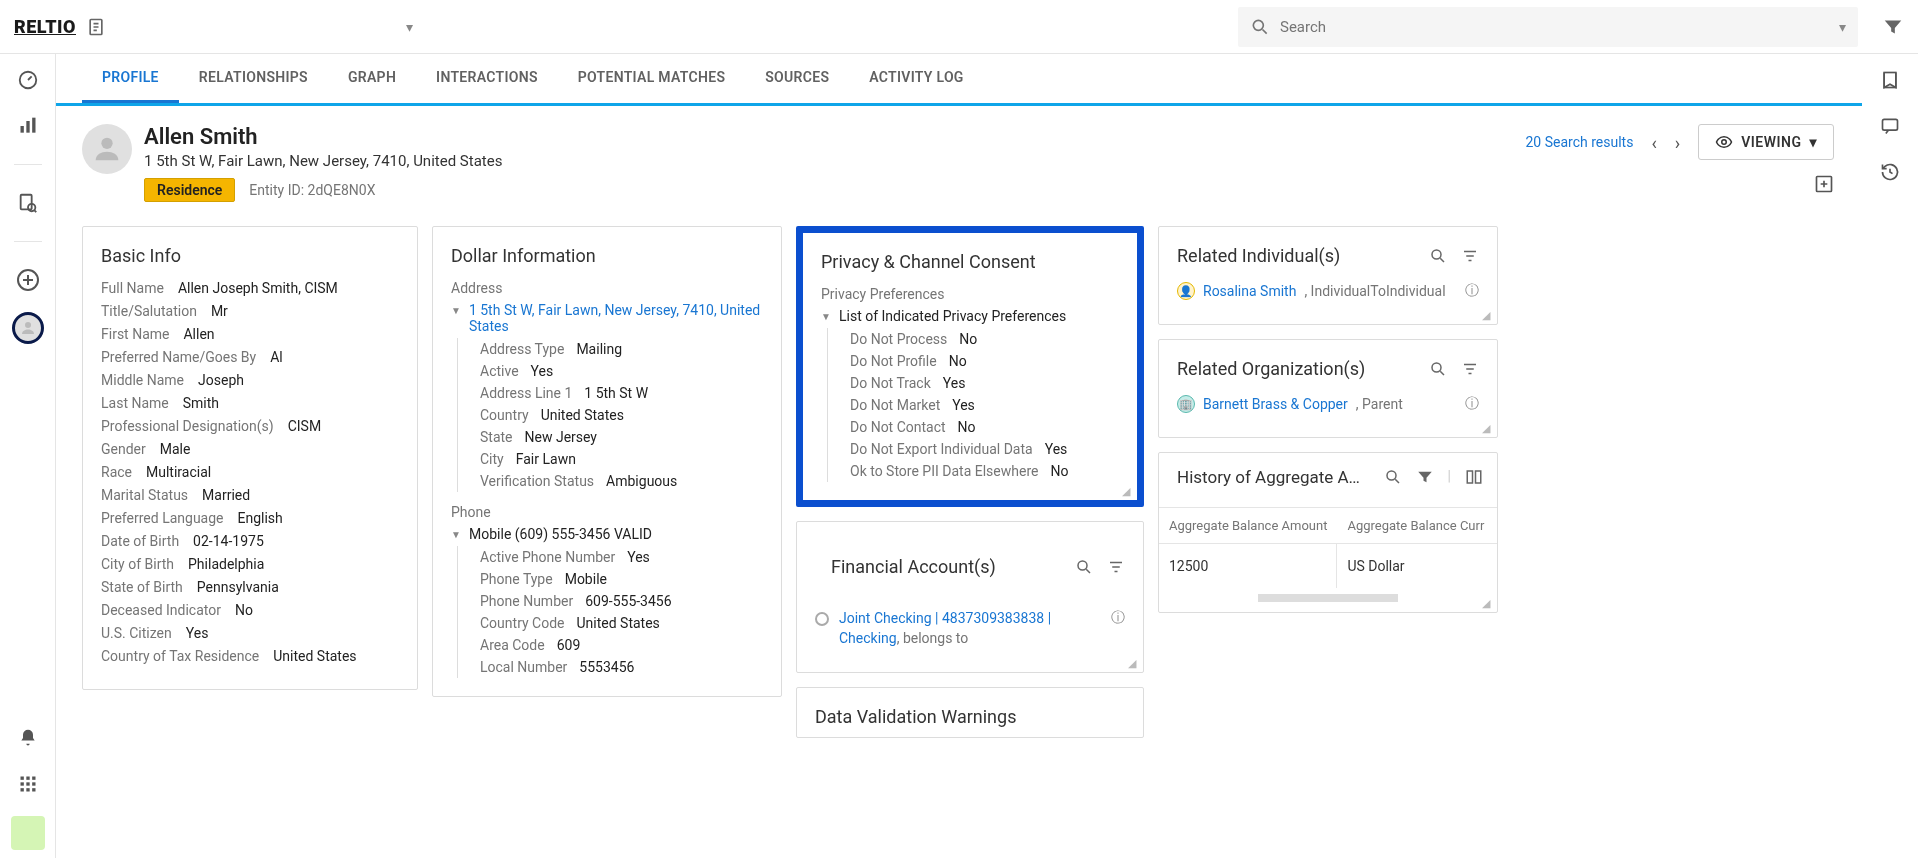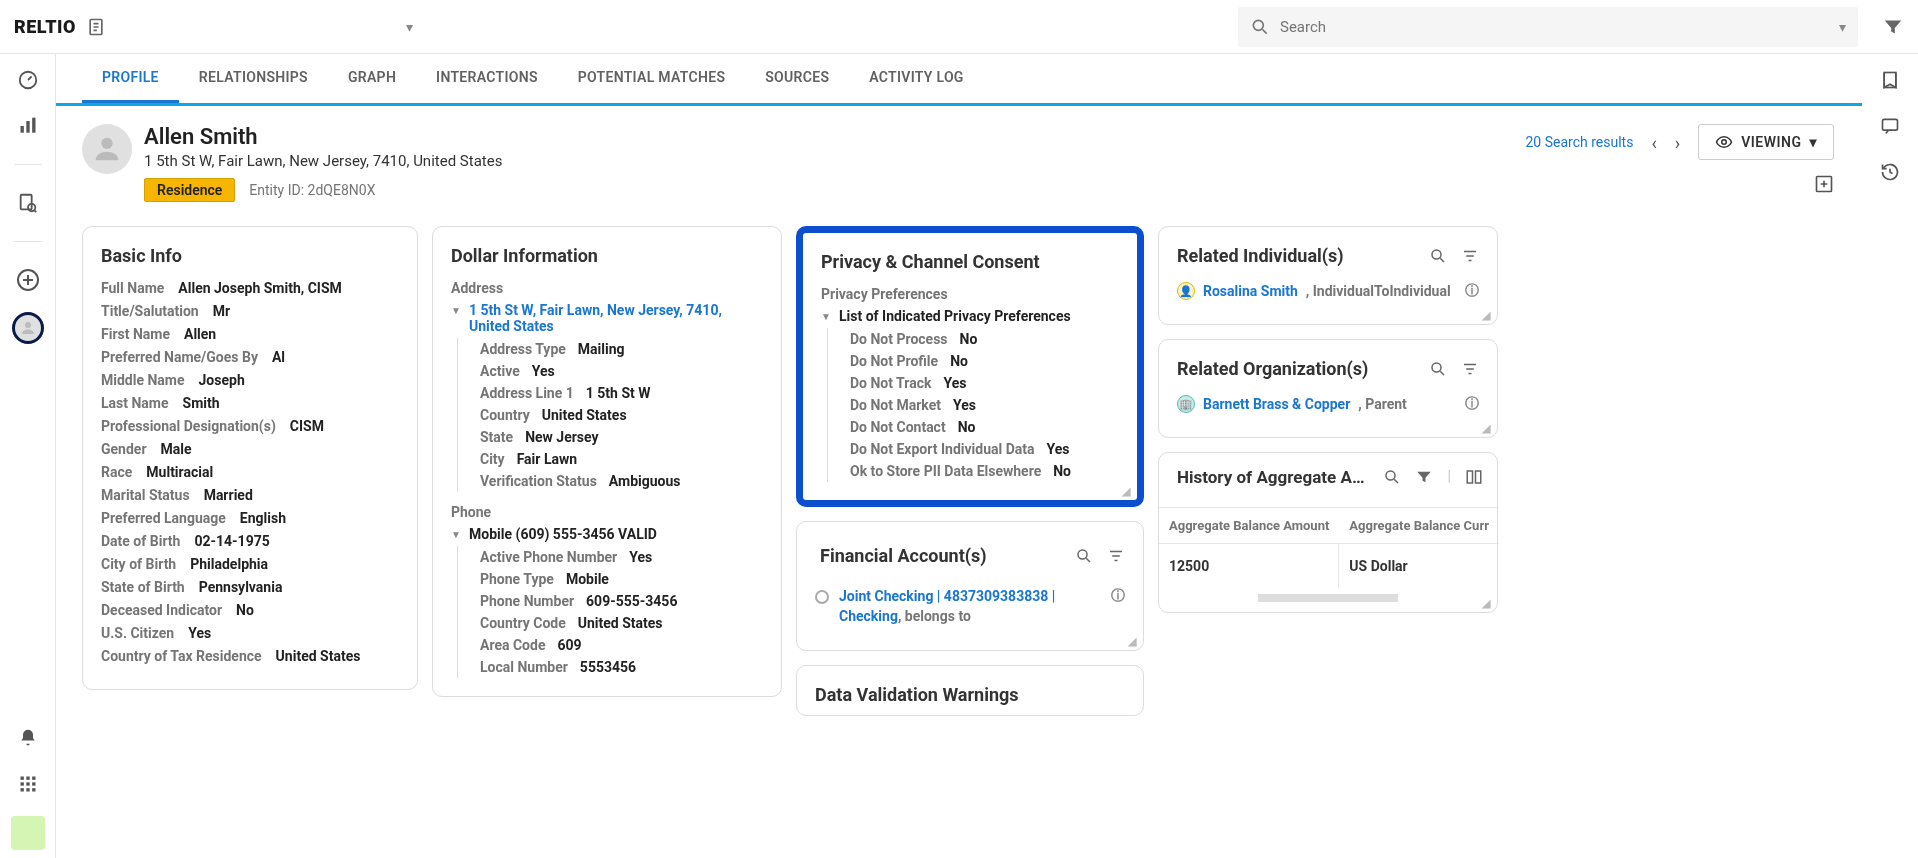--- a/index.html
+++ b/index.html
@@ -1,19 +1,19 @@
 <!DOCTYPE html>
 <html><head>
 <meta charset="utf-8">
 <style>
 * { margin: 0; padding: 0; box-sizing: border-box; font-family: -apple-system, BlinkMacSystemFont, "Segoe UI", Roboto, Arial, sans-serif; }
 body { background: #fff; color: #333; font-size: 14px; overflow-x: hidden; }
 
 .top-bar { display: flex; align-items: center; height: 54px; border-bottom: 1px solid #e5e5e5; padding: 0 14px; gap: 10px; }
-.logo { font-weight: 900; letter-spacing: 0.5px; font-size: 18px; color: #1a1a1a; }
+.logo { font-weight: 900; letter-spacing: 0.5px; font-size: 18px; color: #1a1a1a; text-decoration: underline; }
 .top-icon { color: #666; cursor: pointer; display:flex; align-items:center; justify-content:center; }
 .top-sep { flex: 1; }
 .search-box { display:flex; align-items:center; background:#f5f5f5; border-radius:2px; height:40px; width:620px; padding:0 12px; gap:10px; color:#757575;}
 .search-box input { flex:1; border:none; background:transparent; outline:none; font-size:15px; color:#333; }
 .drop-caret { color:#888; }
 
 .shell { display:flex; height: calc(100vh - 54px); }
 
 .left-rail { width:56px; border-right:1px solid #e5e5e5; display:flex; flex-direction:column; align-items:center; padding-top:12px; gap:18px; }
 .rail-sep { width:28px; height:1px; background:#e5e5e5; margin:6px 0;}
@@ -41,21 +41,21 @@
 .header-right { display:flex; align-items:center; gap:18px;}
 .search-results-link { color:#1976d2; font-size:14px;}
 .nav-arrow { color:#555; cursor:pointer; font-size:18px;}
 .viewing-btn { display:flex; align-items:center; gap:8px; border:1px solid #ccc; padding:8px 16px; border-radius:3px; font-weight:600; letter-spacing:0.5px; cursor:pointer; font-size:14px;}
 .add-panel-icon { color:#555; cursor:pointer; }
 
 .cards-grid { display:flex; gap:14px; padding:14px 20px 20px 26px; align-items:flex-start; }
 .col { display:flex; flex-direction:column; gap:14px; }
 .c1 { width:336px; } .c2 { width:350px; } .c3 { width:348px; } .c4 { width:340px; }
 
-.card { border:1px solid #dcdcdc; border-radius:10px; background:#fff; padding:18px 18px 18px 18px; position:relative;font-weight:bold;}
+.card { border:1px solid #dcdcdc; border-radius:2px; background:#fff; padding:18px 18px 18px 18px; position:relative;}
 .card-title { font-size:18px; color:#333; margin-bottom:14px;}
 .card-header-row { display:flex; align-items:center; justify-content:space-between; margin-bottom:10px;}
 .card-actions { display:flex; gap:14px; color:#666;}
 .card-actions span { cursor:pointer; }
 
 .kv-row { display:flex; gap:14px; margin-bottom:7px; font-size:14px;}
 .kv-label { color:#757575;}
 .kv-val { color:#222;}
 
 .section-label { color:#757575; font-size:14px; margin-bottom:6px; margin-top:4px;}
@@ -417,21 +417,21 @@
               <div class="tree-leaf">
                 <span class="kv-label">Ok to Store PII Data Elsewhere</span>
                 <span class="kv-val">No</span>
               </div>
             </div>
           <div class="corner-resize">◢</div>
         </div>
 
         <div class="card">
           <div class="card-header-row">
-            <div class="card-title" style="margin:5px">Financial Account(s)</div>
+            <div class="card-title" style="margin:16px">Financial Account(s)</div>
             <div class="card-actions">
               <span>
                   <svg width="18" height="18" viewBox="0 0 24 24" fill="none" stroke="#666" stroke-width="2">
                     <circle cx="10" cy="10" r="6"></circle>
                     <path d="M20 20l-5-5"></path>
                   </svg>
                 </span>
               <span>
                   <svg width="18" height="18" viewBox="0 0 24 24" fill="none" stroke="#666" stroke-width="2">
                     <path d="M4 6h16M7 12h10M10 18h4"></path>

